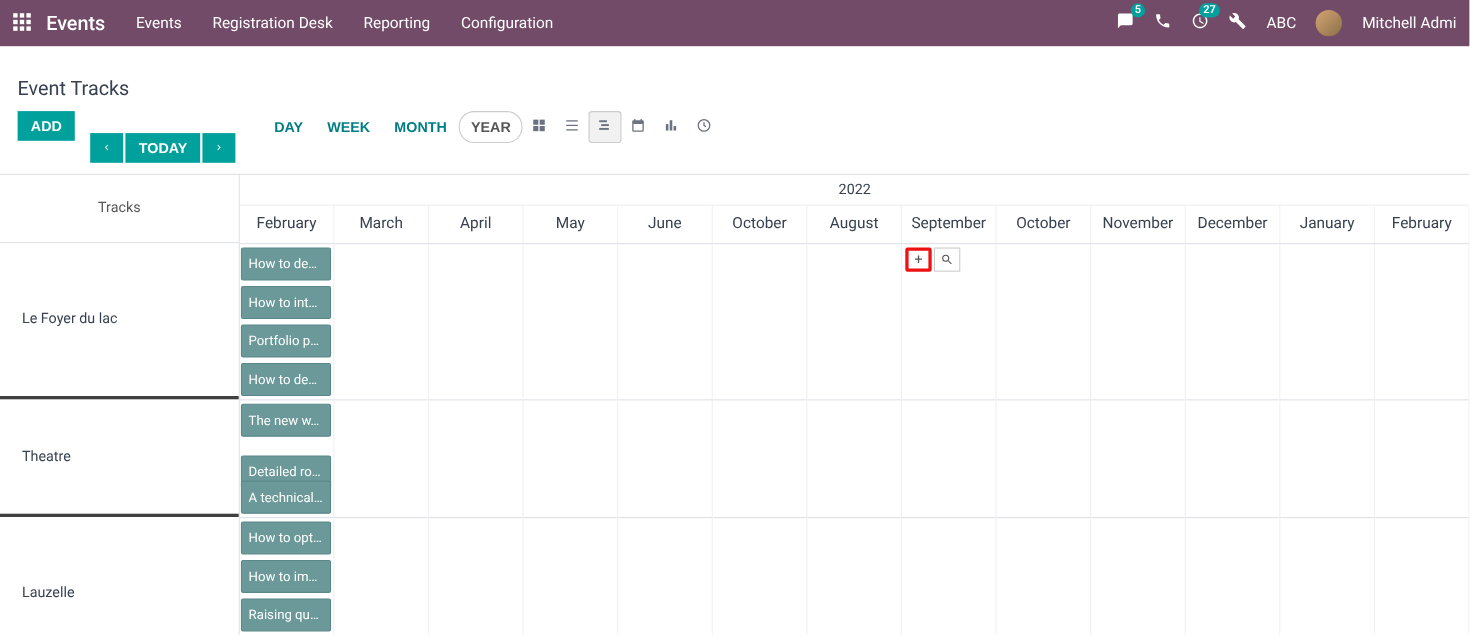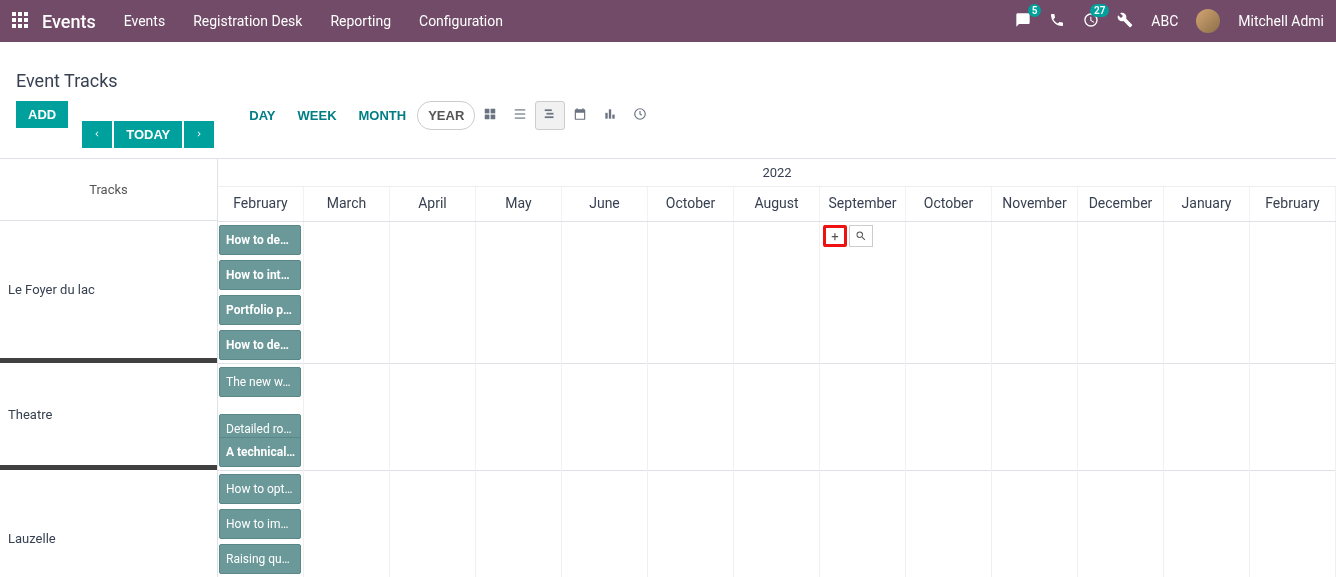--- a/index.html
+++ b/index.html
@@ -47,21 +47,21 @@
   .filter-item svg { width: 10px; height: 10px; fill: #555; }
   .view-switch { display: inline-flex; gap: 0; }
   .view-btn { border: 1px solid transparent; background: transparent; padding: 5px 7px; cursor: pointer; color: #6b7280; }
   .view-btn.active { border: 1px solid #ccc; background: #f1f1f1; border-radius: 3px; }
   .view-btn svg { width: 14px; height: 14px; fill: currentColor; }
   
   
   .gantt { display: flex; height: calc(577px - 42px - 86px); overflow: hidden; }
   .gantt-side { width: 218px; border-right: 1px solid #dee2e6; }
   .gantt-side-header { height: 62px; display: flex; align-items: center; justify-content: center; border-bottom: 1px solid #dee2e6; font-size: 13px; color: #555; }
-  .gantt-side-row { border-bottom: 5px solid #404040; display: flex; align-items: center; padding-left: 8px; color: #374151; font-size: 13px; }
+  .gantt-side-row { border-bottom: 3px solid #404040; display: flex; align-items: center; padding-left: 20px; color: #374151; font-size: 13px; }
   .gantt-main { flex: 1; overflow: hidden; position: relative; }
   .gantt-year { text-align: center; padding: 6px 0; font-size: 13px; color: #374151; border-bottom: 1px solid #eee; }
   .gantt-months { display: flex; border-bottom: 1px solid #dee2e6; }
   .gantt-month { flex: 0 0 86px; text-align: center; padding: 8px 0 10px; font-size: 14px; color: #374151; border-right: 1px solid #f2f2f2; }
   .gantt-body { position: relative; }
   .gantt-row { display: flex; border-bottom: 1px solid #dee2e6; position: relative; }
   .gantt-cell { flex: 0 0 86px; border-right: 1px solid #f0f0f0; position: relative; }
   .gantt-pill { position: absolute; left: 1px; width: 82px; height: 30px; background: #6b9999; color: #fff; font-size: 12px; display: flex; align-items: center; padding: 0 6px; border-radius: 2px; overflow: hidden; white-space: nowrap; text-overflow: ellipsis; border: 1px solid #5a8787; cursor: pointer; }
   .hover-controls { position: absolute; top: 3px; left: 3px; display: flex; gap: 2px; }
   .hover-btn { width: 24px; height: 22px; background: #fff; border: 1px solid #ccc; display: flex; align-items: center; justify-content: center; cursor: pointer; font-size: 13px; color: #555; }
@@ -198,21 +198,21 @@
         <div class="gantt-month">August</div>
         <div class="gantt-month">September</div>
         <div class="gantt-month">October</div>
         <div class="gantt-month">November</div>
         <div class="gantt-month">December</div>
         <div class="gantt-month">January</div>
         <div class="gantt-month">February</div>
       </div>
     <div class="gantt-body" id="gantt-body">
         <div class="gantt-row" style="height: 142px;">
-          <div class="gantt-cell" style="height: 142px; font-weight: bold;">
+          <div class="gantt-cell" style="height: 142px;">
             <div class="gantt-pill" style="top: 3px;">How to de…</div>
             <div class="gantt-pill" style="top: 38px;">How to int…</div>
             <div class="gantt-pill" style="top: 73px;">Portfolio p…</div>
             <div class="gantt-pill" style="top: 108px;">How to de…</div>
           </div>
           <div class="gantt-cell" style="height: 142px;"></div>
           <div class="gantt-cell" style="height: 142px;"></div>
           <div class="gantt-cell" style="height: 142px;"></div>
           <div class="gantt-cell" style="height: 142px;"></div>
           <div class="gantt-cell" style="height: 142px;"></div>
@@ -230,21 +230,21 @@
           <div class="gantt-cell" style="height: 142px;"></div>
           <div class="gantt-cell" style="height: 142px;"></div>
           <div class="gantt-cell" style="height: 142px;"></div>
           <div class="gantt-cell" style="height: 142px;"></div>
           <div class="gantt-cell" style="height: 142px;"></div>
         </div>
         <div class="gantt-row" style="height: 107px;">
           <div class="gantt-cell" style="height: 107px;">
             <div class="gantt-pill" style="top: 3px;">The new w…</div>
             <div class="gantt-pill" style="top: 50px;">Detailed ro…</div>
-            <div class="gantt-pill" style="top: 73px; font-weight: bold;">A technical…</div>
+            <div class="gantt-pill" style="top: 73px;">A technical…</div>
           </div>
           <div class="gantt-cell" style="height: 107px;"></div>
           <div class="gantt-cell" style="height: 107px;"></div>
           <div class="gantt-cell" style="height: 107px;"></div>
           <div class="gantt-cell" style="height: 107px;"></div>
           <div class="gantt-cell" style="height: 107px;"></div>
           <div class="gantt-cell" style="height: 107px;"></div>
           <div class="gantt-cell" style="height: 107px;"></div>
           <div class="gantt-cell" style="height: 107px;"></div>
           <div class="gantt-cell" style="height: 107px;"></div>

